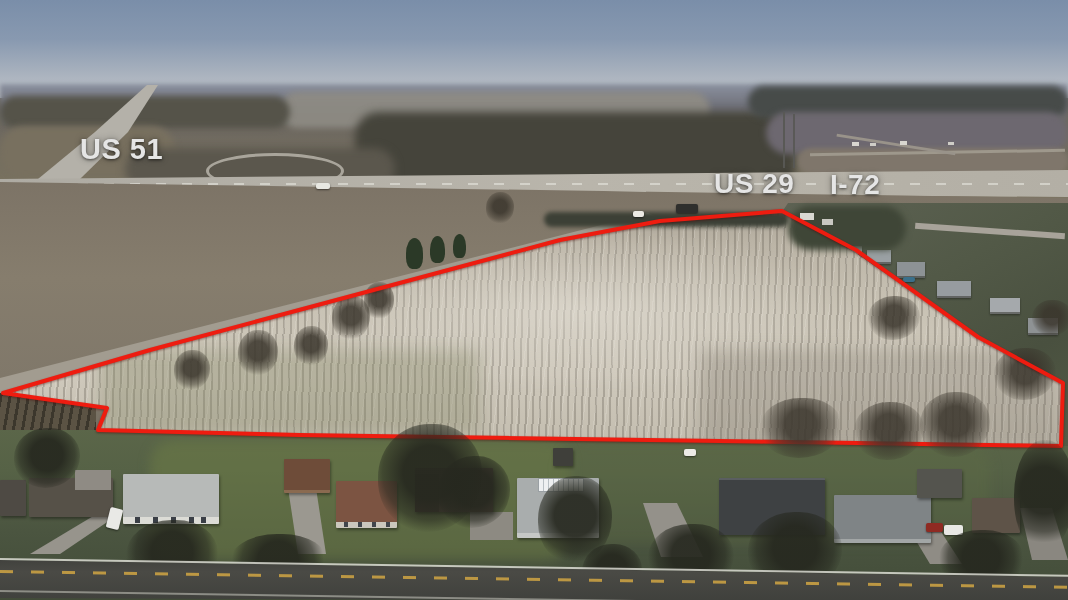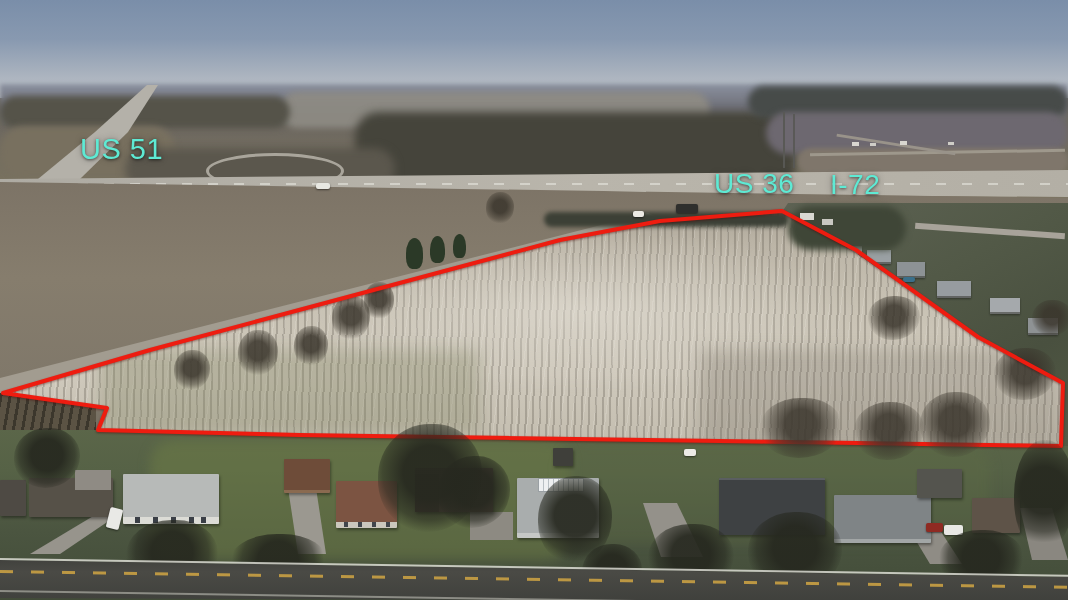--- a/index.html
+++ b/index.html
@@ -10,21 +10,21 @@
   .patch{position:absolute;border-radius:24px}
   .tree{position:absolute;border-radius:50% 46% 54% 48%;
         background:radial-gradient(circle at 50% 45%, rgba(38,40,31,.93) 0 34%, rgba(38,40,31,.55) 60%, rgba(38,40,31,0) 76%)}
   .tree.bare{background:radial-gradient(circle at 50% 45%, rgba(58,53,44,.85) 0 30%, rgba(58,53,44,.42) 58%, rgba(58,53,44,0) 76%)}
   .conifer{position:absolute;background:#2b3927;border-radius:50% 50% 36% 36%}
   .house{position:absolute;box-shadow:1px 2px 3px rgba(0,0,0,.38);border-radius:1px}
   .mini-house{position:absolute;box-shadow:0 1px 2px rgba(0,0,0,.4);border-bottom:2px solid rgba(55,55,50,.55)}
   .ramp{position:absolute;border:3px solid rgba(189,185,175,.8);border-radius:50%}
   .drive{position:absolute;background:#98958d}
   .vehicle{position:absolute;border-radius:2px;box-shadow:0 1px 2px rgba(0,0,0,.5)}
-  .lbl{position:absolute;color:#5eead4;font-weight:400;letter-spacing:.5px;white-space:nowrap;
+  .lbl{position:absolute;color:#e5e5e5;font-weight:700;letter-spacing:.5px;white-space:nowrap;
        text-shadow:0 1px 3px rgba(0,0,0,.55),0 0 7px rgba(0,0,0,.35);z-index:40}
 </style>
 </head>
 <body>
 
 <div class="stage">
 
   <div class="abs" style="left:0;top:0;width:1068px;height:98px;
               background:linear-gradient(180deg,#7a8ea9 0%,#8899b0 40%,#a9b2be 75%,#c0c4c9 100%)"></div>
 
@@ -207,16 +207,16 @@
     <polygon fill="none" stroke-width="4" stroke-linejoin="round" points="3,393 150,350 340,299 560,240 660,221 782,211 856,250 978,337 1063,383 1061,446 720,441 300,435 98,430 107,408" stroke="#ee1c10"></polygon>
   </svg>
 
   <div class="tree" style="left:378px;top:424px;width:104px;height:108px;z-index:35"></div>
   <div class="tree" style="left:1014px;top:440px;width:60px;height:112px;z-index:35"></div>
   <div class="tree bare" style="left:760px;top:398px;width:82px;height:60px;z-index:35"></div>
   <div class="tree bare" style="left:854px;top:402px;width:70px;height:58px;z-index:35"></div>
   <div class="tree bare" style="left:920px;top:392px;width:70px;height:65px;z-index:35"></div>
 
   <div class="lbl" style="left:80px;top:133px;font-size:29px">US 51</div>
-  <div class="lbl" style="left:714px;top:168px;font-size:28px">US 36</div>
+  <div class="lbl" style="left:714px;top:168px;font-size:28px">US 29</div>
   <div class="lbl" style="left:830px;top:169px;font-size:28px">I-72</div>
 
 </div>
 
 </body></html>

